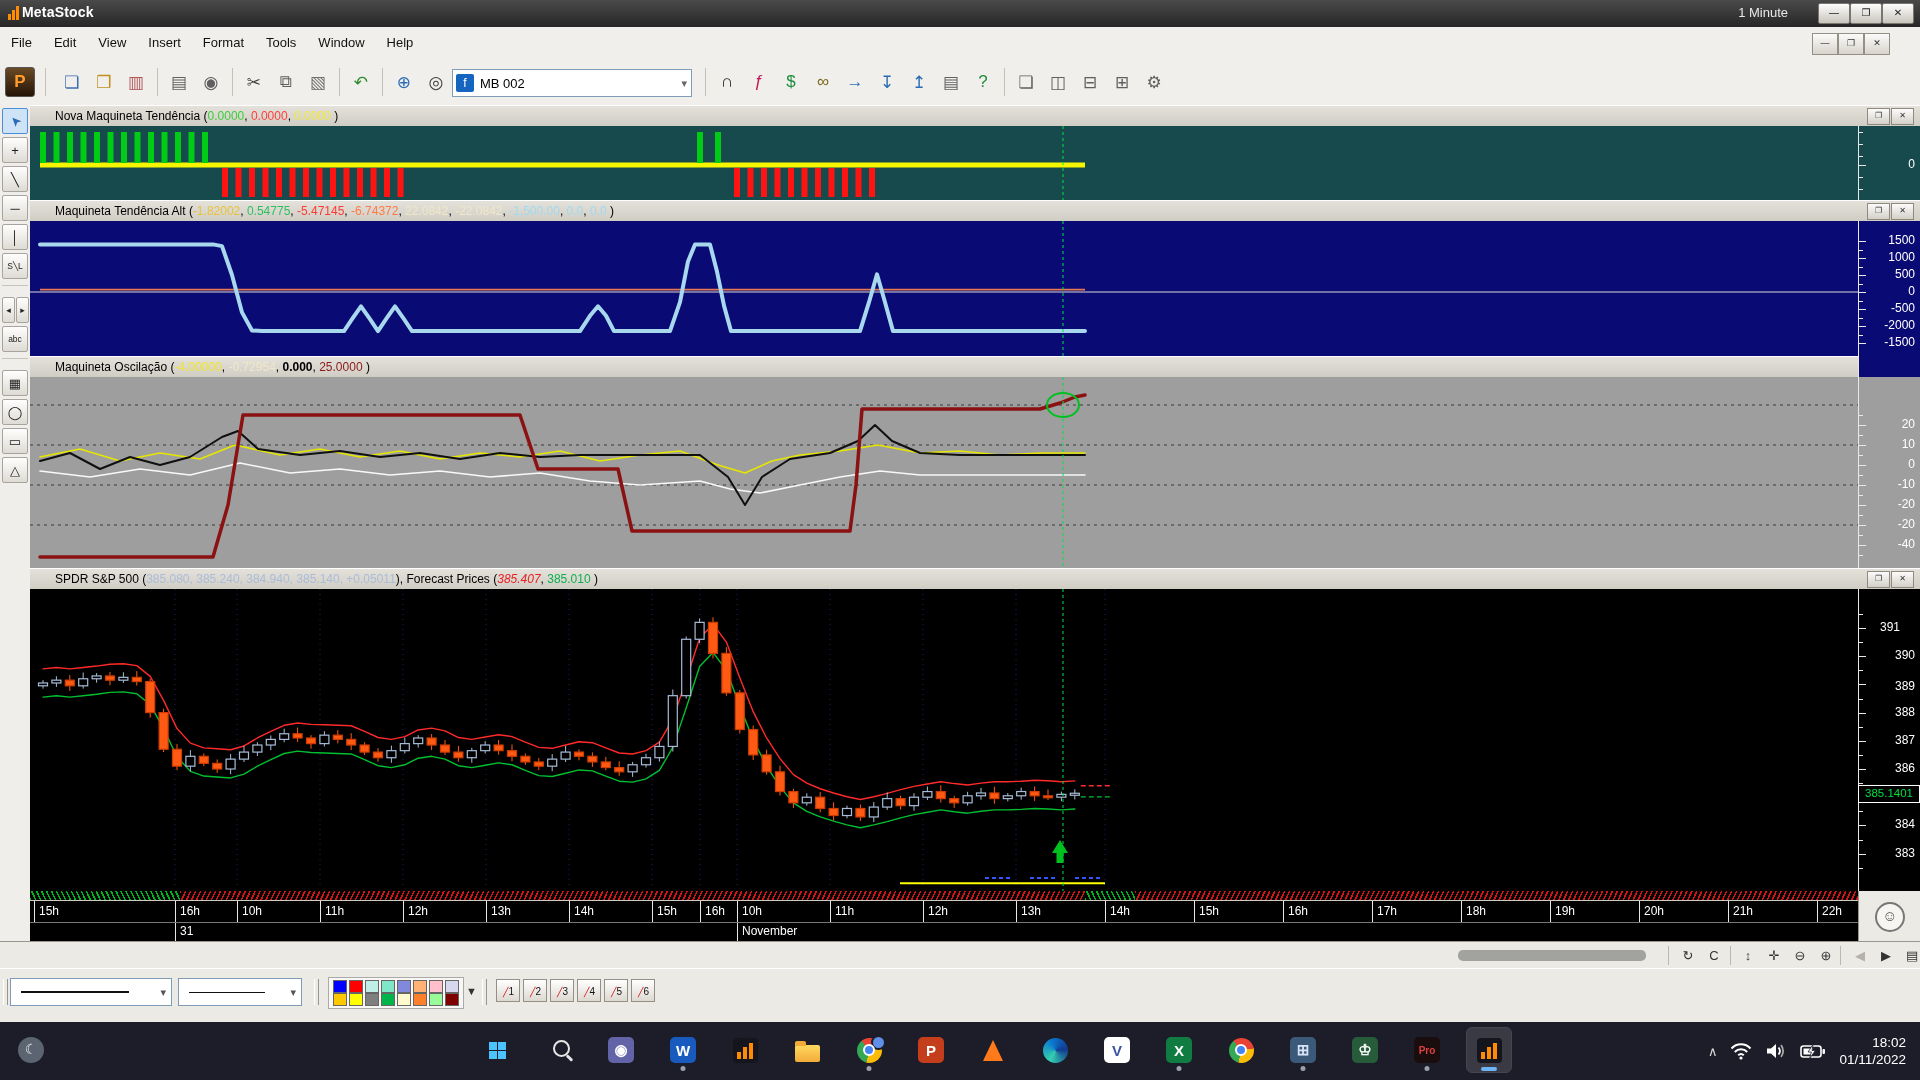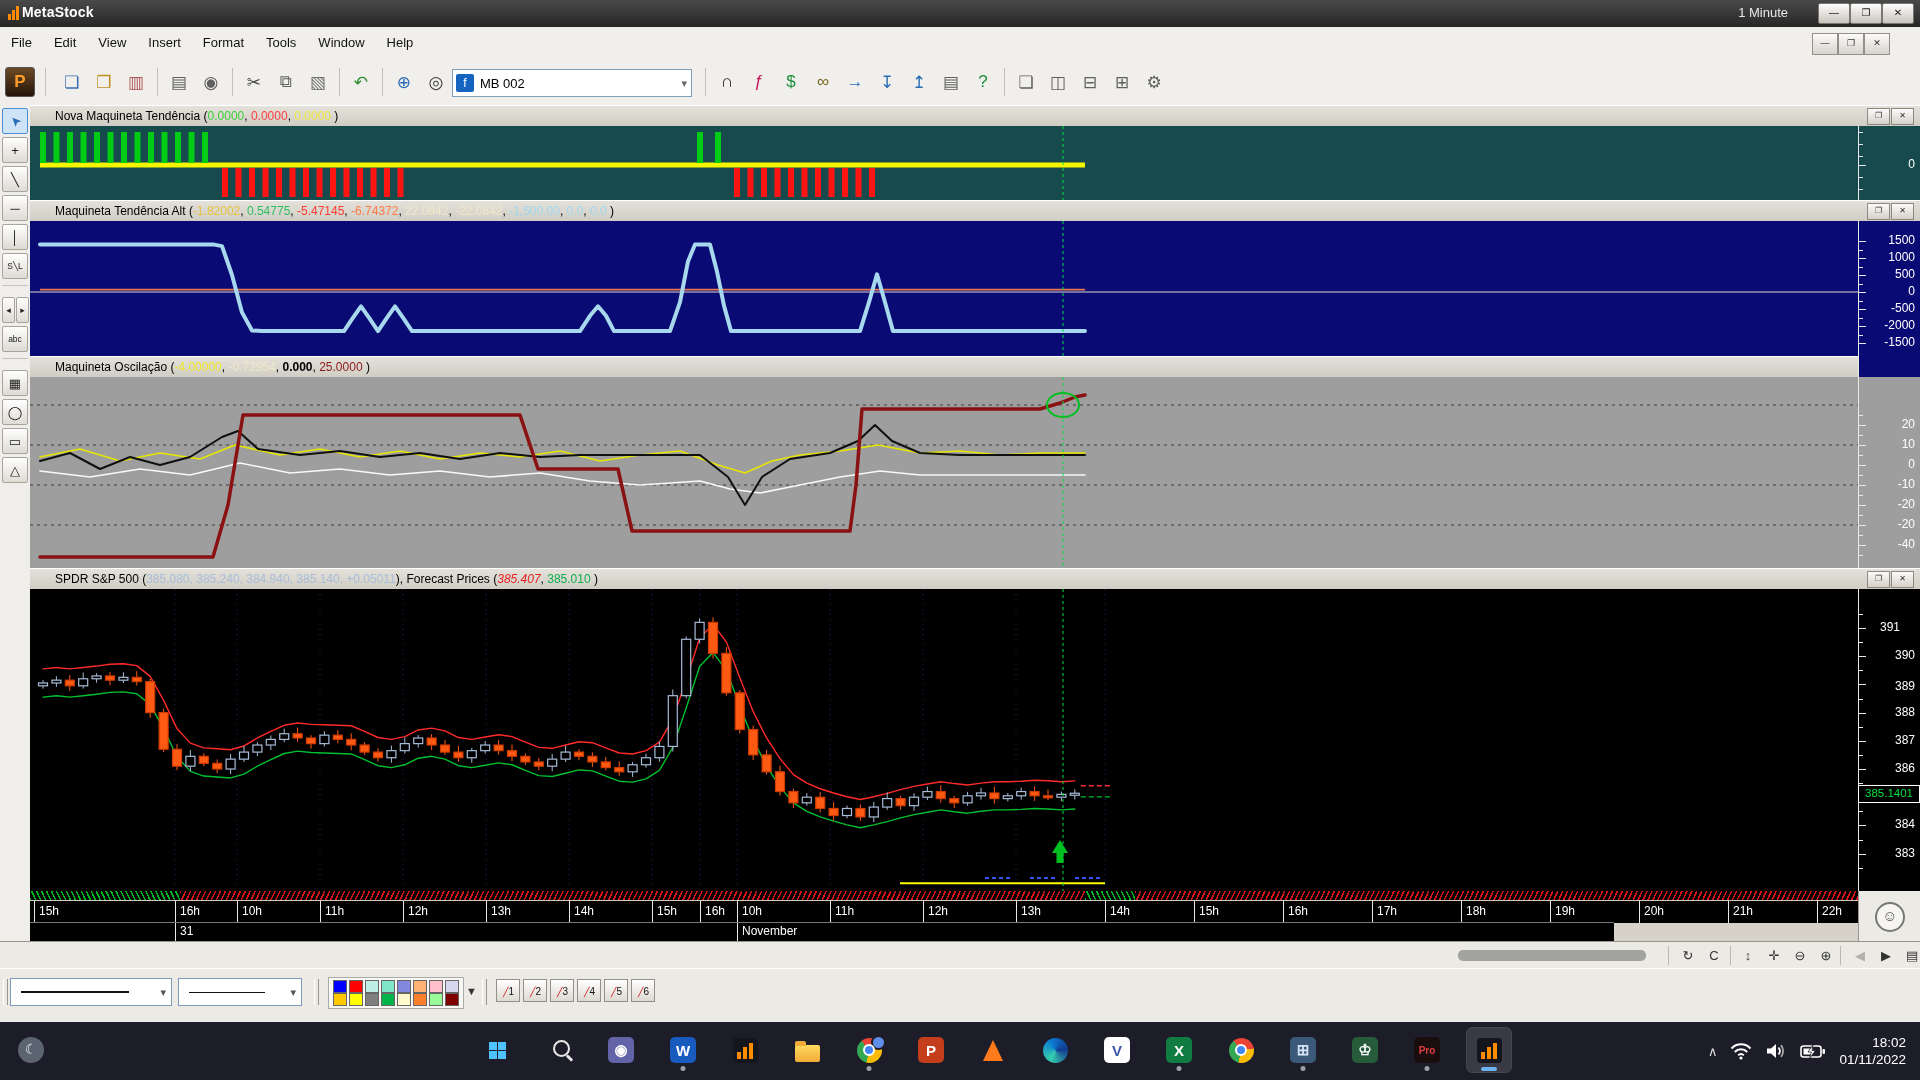--- a/index.html
+++ b/index.html
@@ -53,21 +53,21 @@
   .stick{position:absolute;left:0;height:1px;background:#e8e8e8;}
   #pricebox{position:absolute;left:1858px;top:785px;width:60px;height:16px;background:#000;border:1px solid #fff;
     color:#00e040;font-size:11.5px;text-align:center;line-height:15px;}
   
   #hatchrow{position:absolute;left:30px;top:891px;width:1828px;height:9px;background:#000;}
   .hseg{position:absolute;top:0;height:9px;}
   .hgreen{background:repeating-linear-gradient(65deg,#00b41e 0 1.5px,transparent 1.5px 4.5px);}
   .hred{background:repeating-linear-gradient(115deg,#d41414 0 1.5px,transparent 1.5px 4.5px);}
   #timeaxis{position:absolute;left:30px;top:900px;width:1828px;height:22px;background:#000;border-top:1px solid #cfccc4;}
   .tcell{position:absolute;top:0;height:22px;border-left:1px solid #e8e8e8;color:#fff;font-size:12px;line-height:20px;padding-left:4px;box-sizing:border-box;}
-  #dateaxis{position:absolute;left:30px;top:922px;width:1584px;height:19px;background:#000;border-top:1px solid #777;}
+  #dateaxis{position:absolute;left:30px;top:922px;width:1828px;height:19px;background:#000;border-top:1px solid #777;}
   .dcell{position:absolute;top:0;height:19px;border-left:1px solid #e8e8e8;color:#fff;font-size:12px;line-height:17px;padding-left:4px;}
   #axiscorner{position:absolute;left:1858px;top:891px;width:62px;height:50px;background:#eceae5;border-left:1px solid #9a968e;}
   #smiley{position:absolute;left:16px;top:11px;width:26px;height:26px;border-radius:50%;border:2px solid #777;
     background:#f6f5f2;color:#555;font-size:15px;text-align:center;line-height:23px;}
   
   #statusrow{position:absolute;left:0;top:941px;width:1920px;height:27px;background:#eceae5;border-top:1px solid #9a968e;}
   #hthumb{position:absolute;left:1458px;top:8px;width:188px;height:11px;background:#a2a29e;border-radius:5px;}
   .sbtn{position:absolute;top:3px;width:24px;height:21px;font-size:13px;color:#333;text-align:center;line-height:20px;background:transparent;border:none;}
   .sbtn.dis{color:#b4b1aa;}
   .ssep{position:absolute;top:4px;width:1px;height:19px;background:#bcb8b0;}

